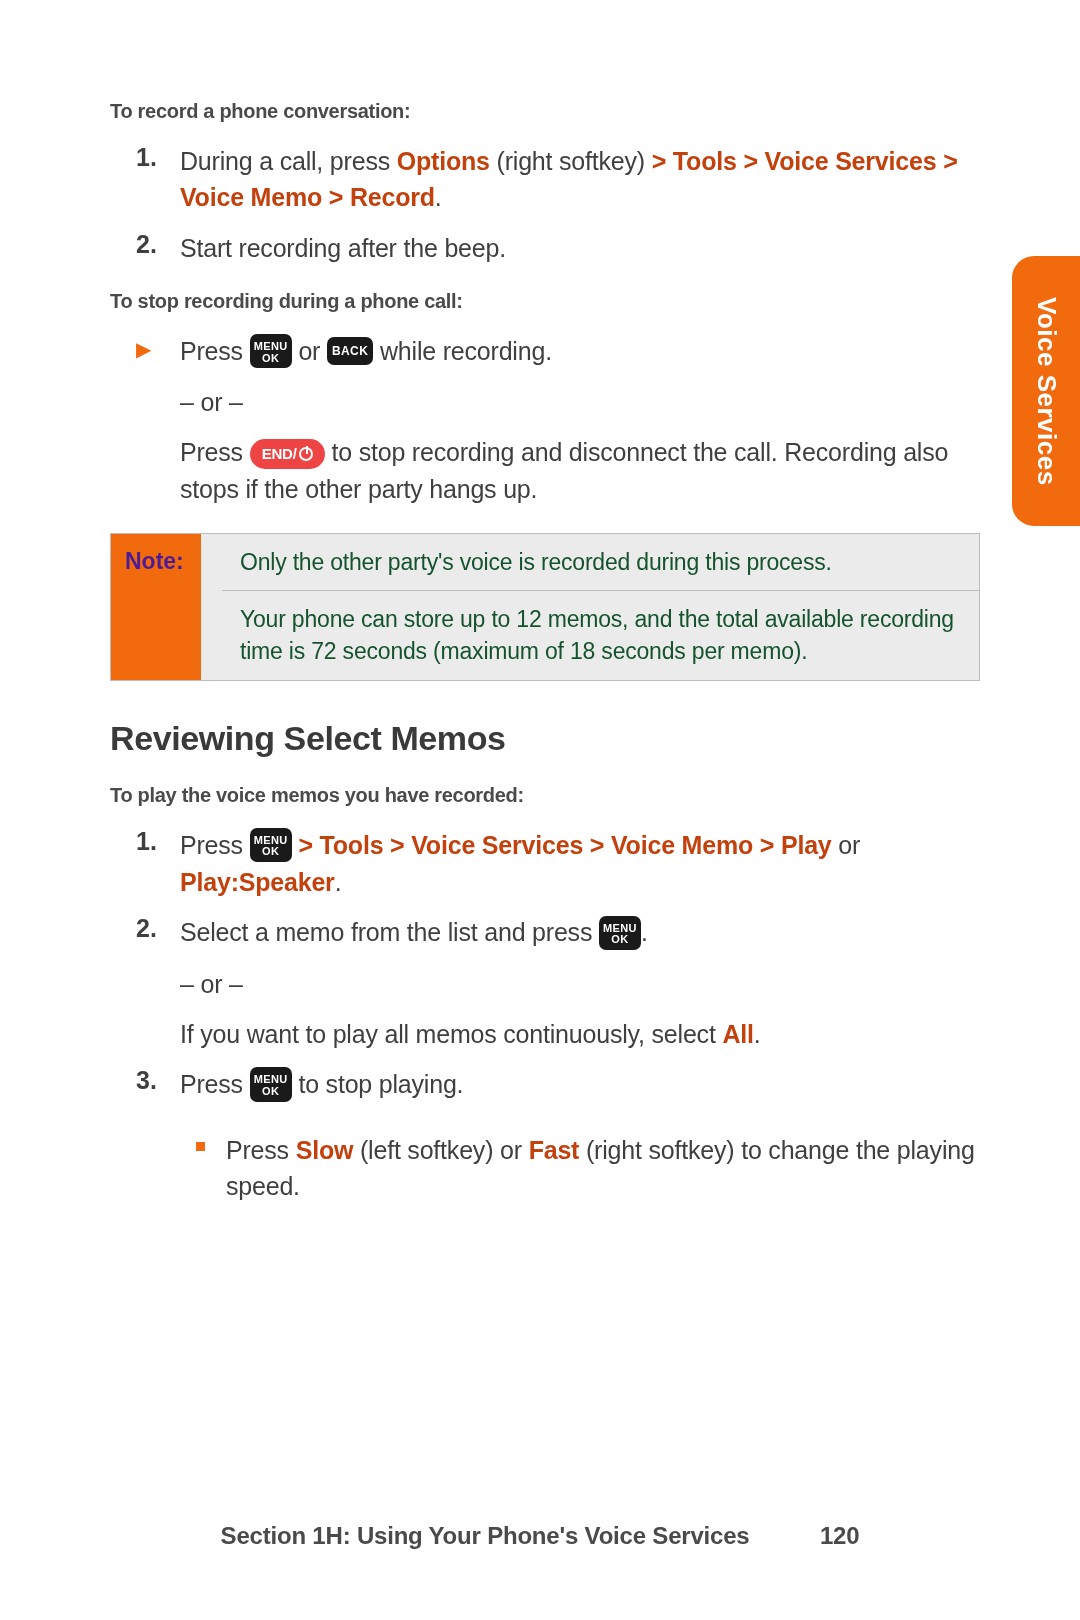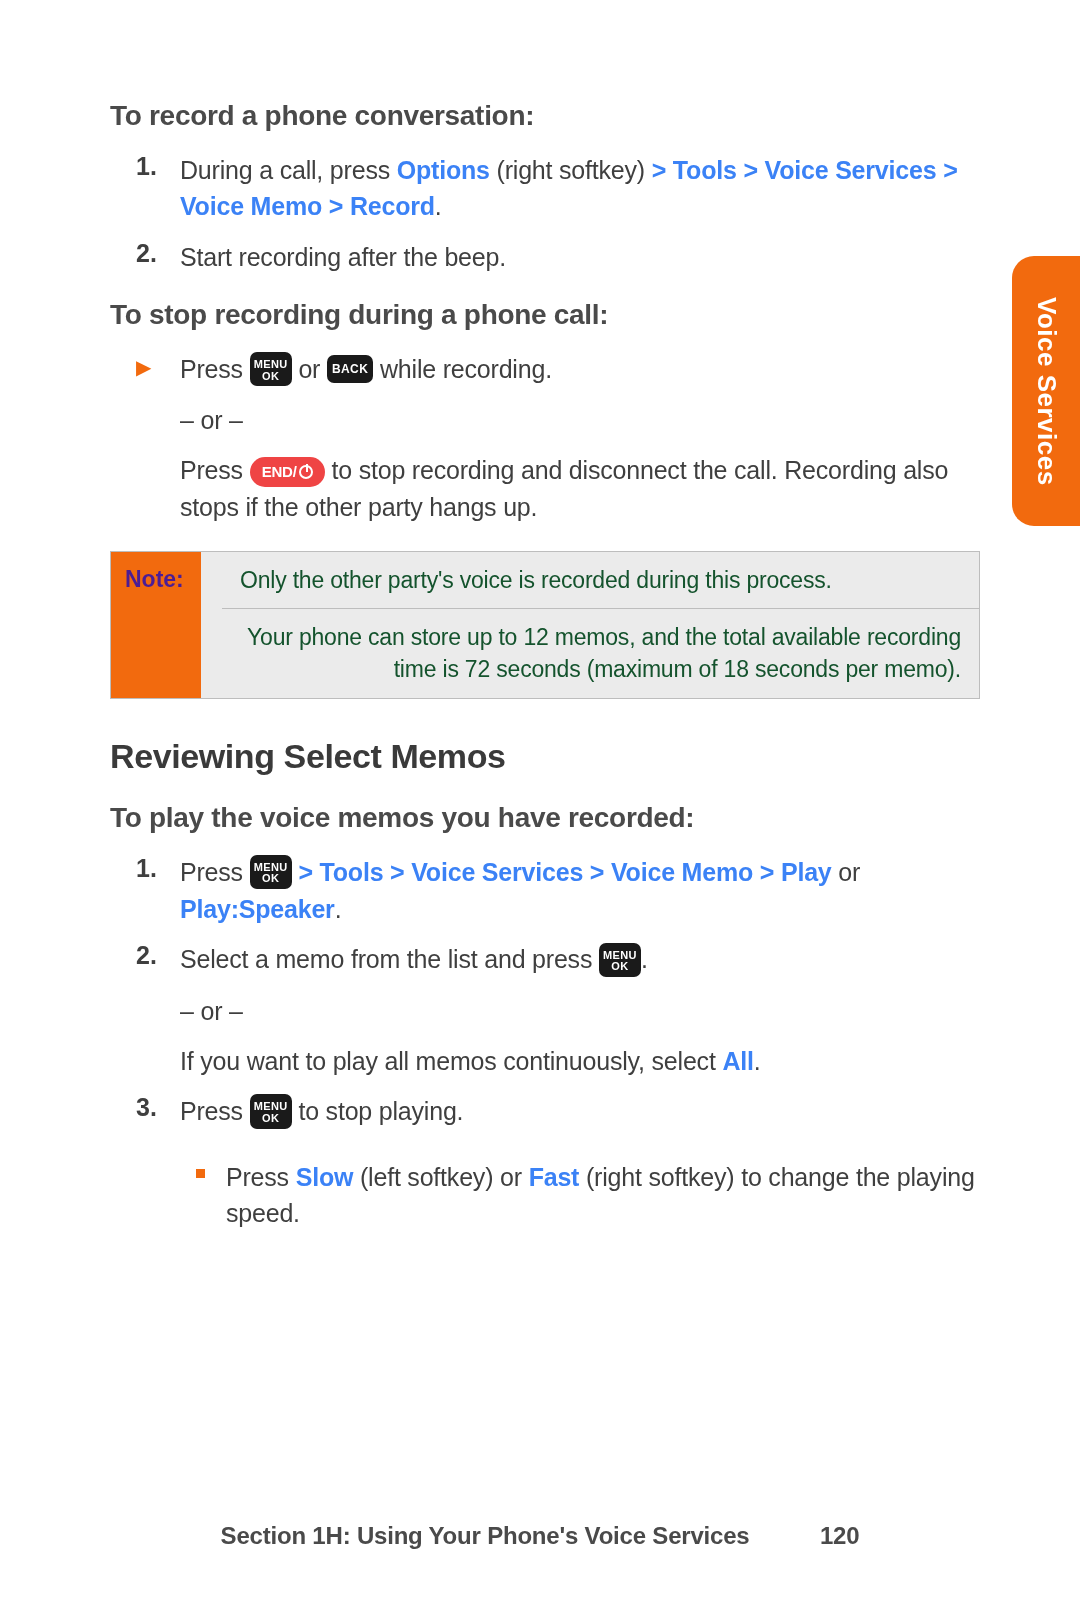--- a/index.html
+++ b/index.html
@@ -7,34 +7,34 @@
   .page { position: relative; width: 1080px; height: 1620px; padding: 100px 100px 60px 110px; }
   .side-tab {
     position: absolute; top: 256px; right: 0; width: 68px; height: 270px;
     background: #f26a0e; border-top-left-radius: 22px; border-bottom-left-radius: 22px;
     display: flex; align-items: center; justify-content: center;
   }
   .side-tab-text {
     color: #fff; font-weight: bold; font-size: 26px; letter-spacing: 0.5px;
     writing-mode: vertical-rl; text-orientation: mixed;
   }
-  .sub-heading { font-weight: bold; font-size: 28px; color: #4a4a4a; margin-bottom: 20px; letter-spacing: -0.3px; }
+  .sub-heading { font-weight: bold; font-size: 20px; color: #4a4a4a; margin-bottom: 20px; letter-spacing: -0.3px; }
   .h2 { font-weight: bold; font-size: 34px; color: #3a3a3a; margin: 38px 0 26px 0; letter-spacing: -0.4px; }
   .body-text { font-size: 25px; line-height: 1.45; color: #3f3f3f; letter-spacing: -0.2px; }
   ol.steps { list-style: none; margin: 0 0 22px 0; padding-left: 70px; }
   ol.steps > li { position: relative; margin-bottom: 14px; }
   ol.steps > li .num { position: absolute; left: -44px; top: 0; font-weight: bold; font-size: 25px; color: #3f3f3f; }
   ul.bullets { list-style: none; padding-left: 70px; }
   ul.bullets > li { position: relative; margin-bottom: 10px; }
   ul.bullets > li .arrow { position: absolute; left: -44px; top: 4px; color: #f26a0e; font-size: 20px; }
   ul.sub-bullets { list-style: none; padding-left: 46px; margin-top: 28px; }
   ul.sub-bullets > li { position: relative; }
   ul.sub-bullets > li .sq { position: absolute; left: -30px; top: 10px; width: 9px; height: 9px; background: #f26a0e; }
   .or-line { margin: 14px 0; }
-  b { font-weight: bold; color: #3b82f6; }
+  b { font-weight: bold; color: #c2410c; }
   .key-menu, .key-back {
     display: inline-block; background: #1a1a1a; color: #fff; font-weight: bold;
     font-size: 11px; line-height: 1.05; text-align: center; border-radius: 7px;
     padding: 7px 4px 4px 4px; vertical-align: middle; min-width: 34px;
     position: relative; top: -2px;
   }
   .key-menu .l1 { font-size: 11px; display:block; letter-spacing: 0.4px; }
   .key-menu .l2 { font-size: 11px; display:block; letter-spacing: 0.4px; }
   .key-back { font-size: 12px; padding: 8px 5px; letter-spacing: 0.4px; }
   .key-end {
@@ -46,21 +46,21 @@
     display: inline-block; width: 14px; height: 14px; border: 2px solid #fff; border-radius: 50%;
     position: relative; vertical-align: -2px; margin-left: 2px;
   }
   .key-end .pwr::after {
     content: ""; position: absolute; left: 5px; top: -3px; width: 2px; height: 8px; background: #fff;
   }
   .note-box { display: flex; border: 1px solid #bdbdbd; background: #ebebeb; margin: 26px 0 10px 0; }
   .note-label { background: #f26a0e; color: #4c1d95; font-weight: bold; font-size: 23px; padding: 14px 14px; min-width: 90px; display:flex; align-items:flex-start; }
   .note-body { flex: 1; }
   .note-row { padding: 12px 18px; font-size: 23px; line-height: 1.4; color: #14532d; letter-spacing: -0.2px; margin-left: 21px; }
-  .note-divider { border-top: 1px solid #bdbdbd; text-align: right; }
+  .note-divider { border-top: 1px solid #bdbdbd; }
   .footer { position: absolute; bottom: 70px; left: 0; width: 1080px; text-align: center; }
   .footer-line { font-weight: bold; font-size: 24px; color: #4a4a4a; letter-spacing: -0.2px; }
   .footer-pg { display: inline-block; margin-left: 66px; text-align: center; }
   .section-block { margin-bottom: 24px; }
 </style>
 </head>
 <body>
 
 <div class="page">
 

